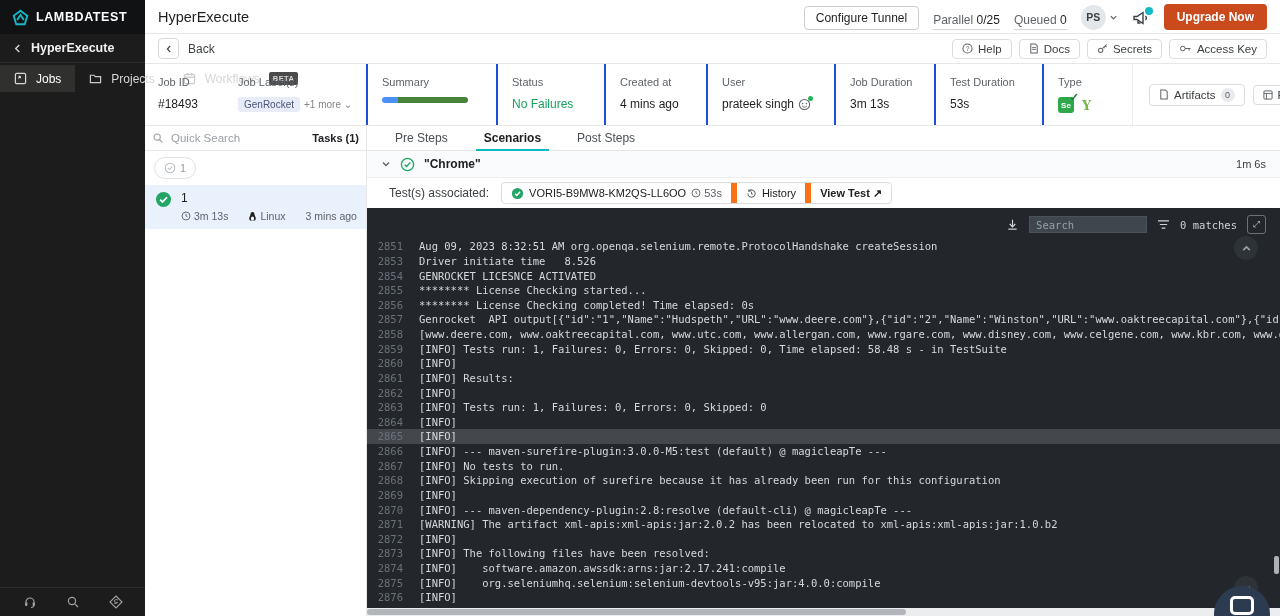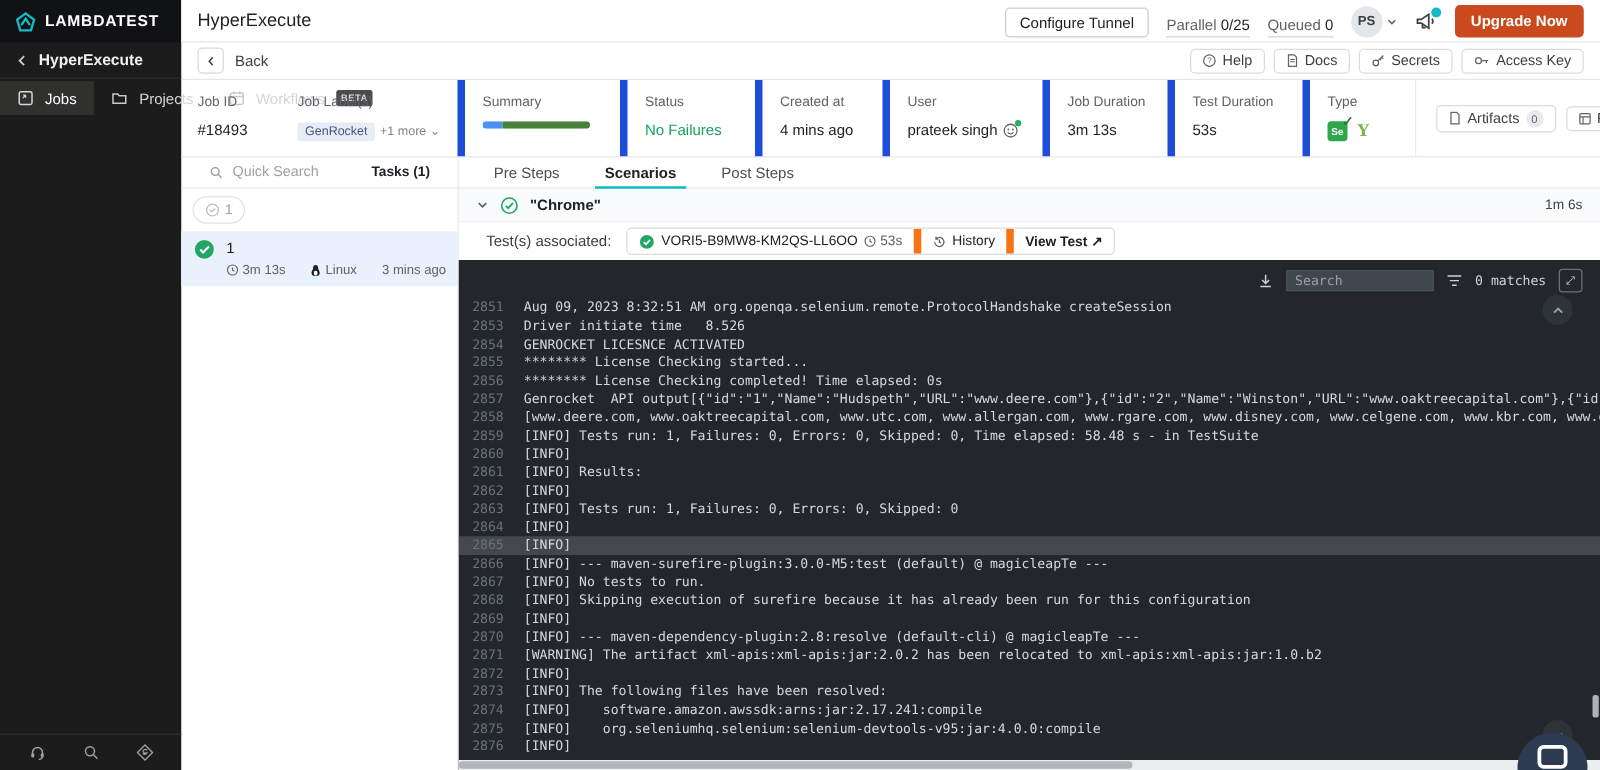--- a/index.html
+++ b/index.html
@@ -48,21 +48,21 @@
   .back-label { font-size:12px; color:#3c4043; }
   .subbar-right { margin-left:auto; display:flex; gap:7px; }
   .btn-small { border:1px solid #d9dce0; border-radius:4px; background:#fff; padding:3px 9px;
     font-size:11.5px; color:#3c4043; display:inline-flex; align-items:center; gap:5px; cursor:pointer; }
 
   
   .jobband { height:62px; border-bottom:1px solid #e7e7e7; display:flex; padding-left:13px; }
   .jcol { padding-top:12px; flex:none; }
   .jcol .lbl { font-size:11px; color:#5f6368; margin-bottom:9px; }
   .jcol .val { font-size:12px; color:#1f1f1f; }
-  .jc-sep { border-left:6px solid #1d4ed8; padding-left:14px; }
+  .jc-sep { border-left:2px solid #1d4ed8; padding-left:14px; }
   .w-jobid{width:80px}.w-labels{width:128px}.w-summary{width:130px}.w-status{width:108px}
   .w-created{width:102px}.w-user{width:128px}.w-jdur{width:100px}.w-tdur{width:108px}.w-type{width:90px}
   .chip-label { background:#e8ecf9; color:#4a5578; font-size:10px; padding:2px 6px; border-radius:3px; }
   .more-label { font-size:10px; color:#80868b; margin-left:4px; }
   .progress { width:86px; height:6px; border-radius:3px; overflow:hidden; display:flex; margin-top:3px; }
   .progress .p-blue { background:#4a90f6; }
   .progress .p-green { background:#47823b; }
   .status-ok { color:#17a25c !important; }
   .user-val { display:flex; align-items:center; gap:4px; }
   .udot { position:absolute; top:-2px; right:-2px; width:5px; height:5px; border-radius:50%; background:#23b45a; }
@@ -72,21 +72,21 @@
   .se-check { position:absolute; top:-6px; right:-5px; color:#1d7a35; font-size:11px; font-weight:bold; }
   .y-glyph { color:#7ab648; font-size:13px; font-weight:bold; font-family:"DejaVu Serif", serif; }
   .jcol-actions { margin-left:auto; display:flex; align-items:center; gap:8px; padding-right:13px;
     border-left:1px solid #ececec; padding-left:16px; flex:1; justify-content:flex-end; }
   .count-badge { background:#e8eaed; color:#5f6368; font-size:9px; width:14px; height:14px; border-radius:50%;
     display:inline-flex; align-items:center; justify-content:center; }
 
   
   .content { flex:1; display:flex; min-height:0; }
   .tasks-panel { width:222px; flex:none; border-right:1px solid #e7e7e7; display:flex; flex-direction:column; }
-  .tp-search-row { height:25px; border-bottom:1px solid #e7e7e7; display:flex; align-items:center; padding:0 22px; gap:7px; }
+  .tp-search-row { height:25px; border-bottom:1px solid #e7e7e7; display:flex; align-items:center; padding:0 7px; gap:7px; }
   .tp-search-input { border:none; outline:none; font-size:11.5px; color:#202124; width:100px; }
   .tp-search-input::placeholder { color:#9aa0a6; }
   .tp-count { margin-left:auto; font-size:11px; font-weight:bold; color:#202124; }
   .tp-chips { height:34px; display:flex; align-items:center; padding:0 9px; }
   .filter-chip { border:1px solid #e2e2e2; border-radius:12px; height:22px; padding:0 9px;
     display:inline-flex; align-items:center; gap:4px; font-size:11px; color:#9aa0a6; cursor:pointer; }
   .task-item { background:#e9f1fd; padding:6px 10px 7px; display:flex; gap:9px; cursor:pointer; }
   .task-body { display:flex; flex-direction:column; gap:5px; }
   .task-name { font-size:12px; color:#202124; }
   .task-meta { display:flex; align-items:center; gap:6px; font-size:10.5px; color:#5f6368; width:190px; }

